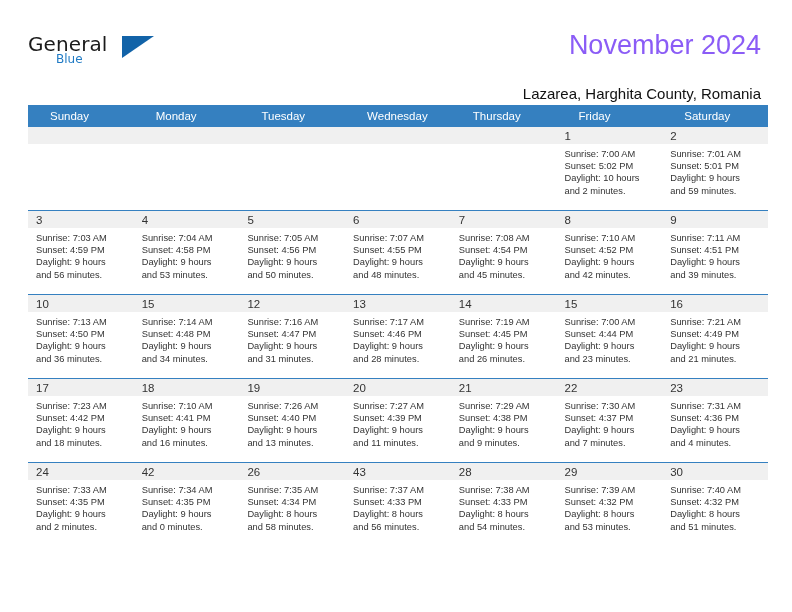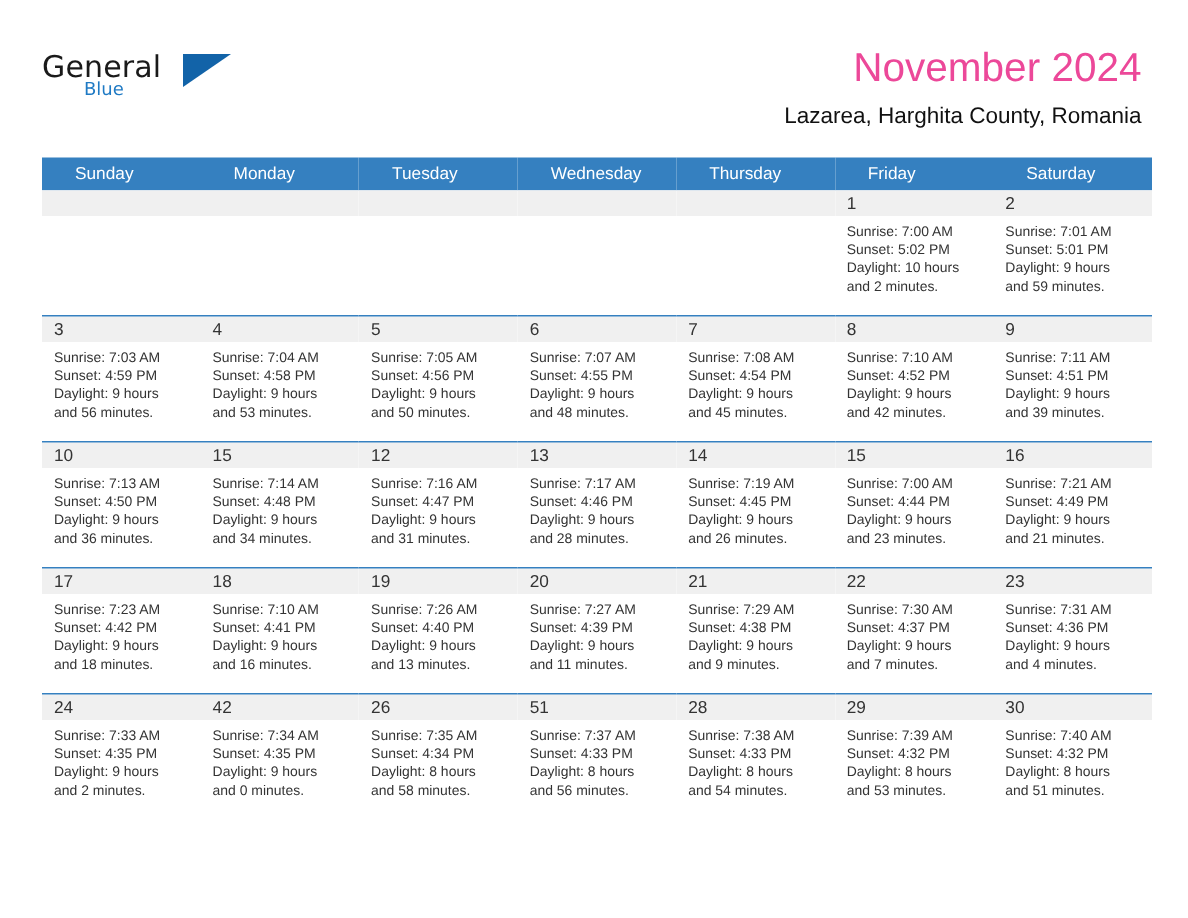--- a/index.html
+++ b/index.html
@@ -67,26 +67,26 @@
 
   .title-block {
     position: absolute;
     right: 0;
     top: 0;
     text-align: right;
   }
   .cal-title {
     font-size: 27px;
     font-weight: 400;
-    color: #ec4899;
+    color: #8b5cf6;
     line-height: 34px;
     white-space: nowrap;
   }
   .cal-subtitle {
-    margin-top: 7px;
+    margin-top: 23px;
     font-size: 15px;
     font-weight: 400;
     color: #111111;
     line-height: 18px;
     white-space: nowrap;
   }
 
   
   .calendar {
     position: absolute;
@@ -454,21 +454,21 @@
           <td>
             <div class="daynum-strip">26</div>
             <div class="cell-body">
               <div>Sunrise: 7:35 AM</div>
               <div>Sunset: 4:34 PM</div>
               <div>Daylight: 8 hours</div>
               <div>and 58 minutes.</div>
             </div>
           </td>
           <td>
-            <div class="daynum-strip">51</div>
+            <div class="daynum-strip">43</div>
             <div class="cell-body">
               <div>Sunrise: 7:37 AM</div>
               <div>Sunset: 4:33 PM</div>
               <div>Daylight: 8 hours</div>
               <div>and 56 minutes.</div>
             </div>
           </td>
           <td>
             <div class="daynum-strip">28</div>
             <div class="cell-body">

